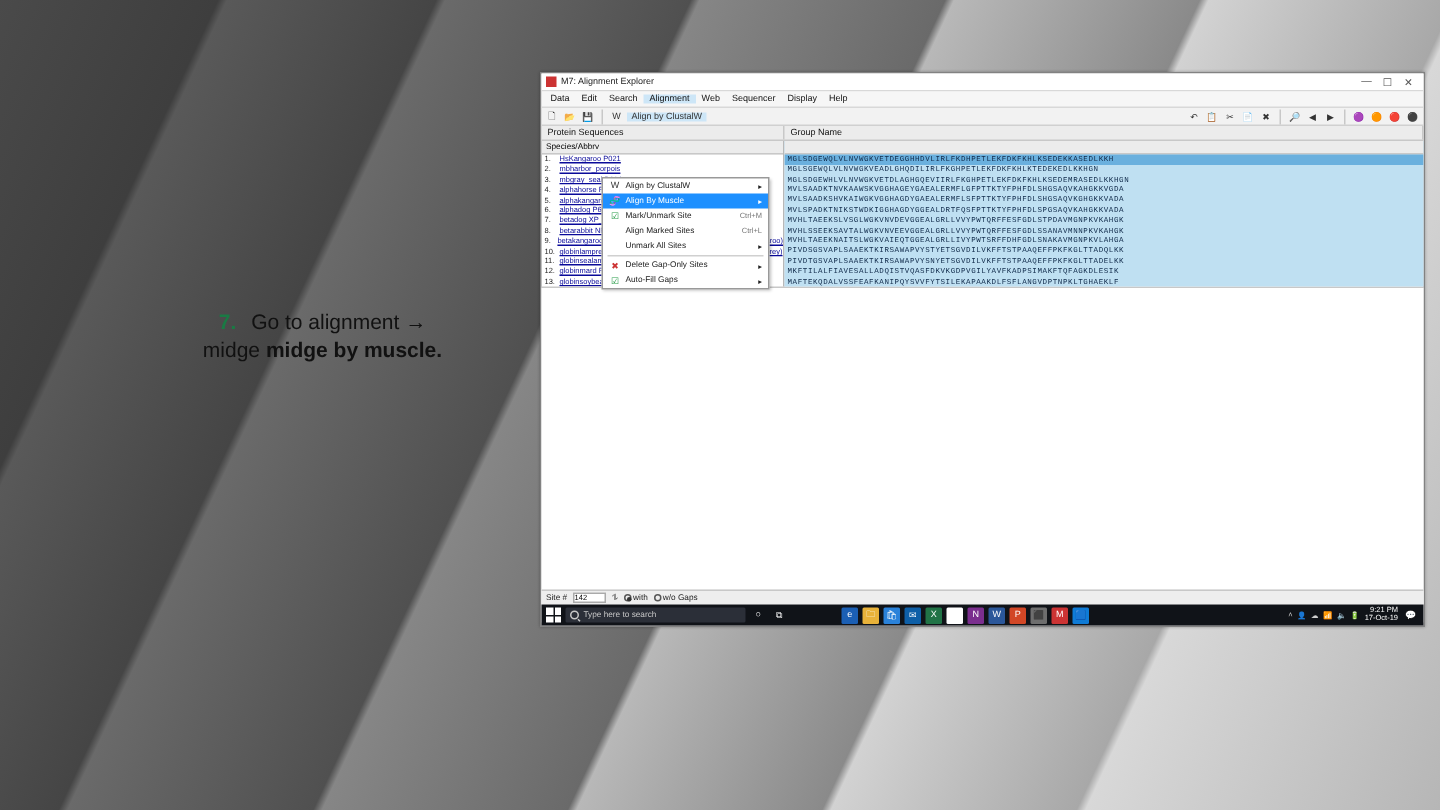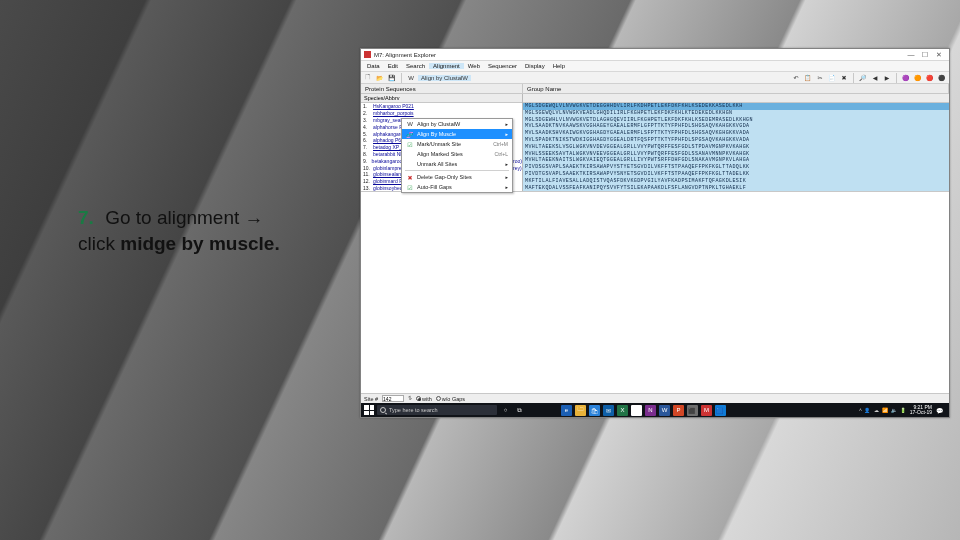--- a/index.html
+++ b/index.html
@@ -6,22 +6,22 @@
   html, body { width: 960px; height: 540px; overflow: hidden; font-family: "Segoe UI", Arial, sans-serif; }
   .slide {
     width: 960px; height: 540px; position: relative;
     background: linear-gradient(115deg,
       #4a4a4a 0%, #3e3e3e 12%, #595959 12.5%, #454545 24%,
       #6a6a6a 24.5%, #505050 38%, #868686 38.5%, #6a6a6a 52%,
       #b8b8b8 52.5%, #8a8a8a 66%, #d2d2d2 66.5%, #a8a8a8 80%,
       #d8d8d8 80.5%, #b6b6b6 100%);
   }
   .instruction {
-    position: absolute; left: 78px; top: 205px; width: 240px;
-    color: #111; font-size: 19px; line-height: 1.35;
+    position: absolute; left: 95px; top: 205px; width: 240px;
+    color: #111; font-size: 14px; line-height: 1.35; text-align: center;
   }
   .instruction .num { color: #1a7a44; font-weight: 700; margin-right: 6px; }
   .instruction .plain { color: #111; }
   .instruction .bold { font-weight: 700; }
 
   
   .appwin {
     position: absolute; left: 360px; top: 48px; width: 590px; height: 370px;
     background: #fff; border: 1px solid #828282; font-size: 6px;
     box-shadow: 0 0 2px rgba(0,0,0,.3);
@@ -91,21 +91,21 @@
 
   .ic-folder{background:#e8b23a}.ic-edge{background:#1b5fb4}.ic-store{background:#2a82da}.ic-mail{background:#0e5fa7}.ic-ex{background:#217346}.ic-chrome{background:#fff;color:#333}.ic-one{background:#7b2e8e}.ic-word{background:#2b579a}.ic-ppt{background:#d24726}.ic-x{background:#6e6e6e}.ic-m{background:#c33}.ic-s{background:#0f7bd6}
 </style>
 </head>
 <body>
 
 <div class="slide">
   <div class="instruction">
     <span class="num">7.</span>
     <span class="plain">Go to alignment →</span><br>
-    <span class="plain">click </span><span class="bold">midge by muscle.</span>
+    <span class="plain">midge </span><span class="bold">midge by muscle.</span>
   </div>
 
   <div class="appwin">
 
     <div class="titlebar">
       <div class="ico"></div>
       <div class="ttl">M7: Alignment Explorer</div>
       <div class="winbtn">—</div>
       <div class="winbtn">☐</div>
       <div class="winbtn close">✕</div>

